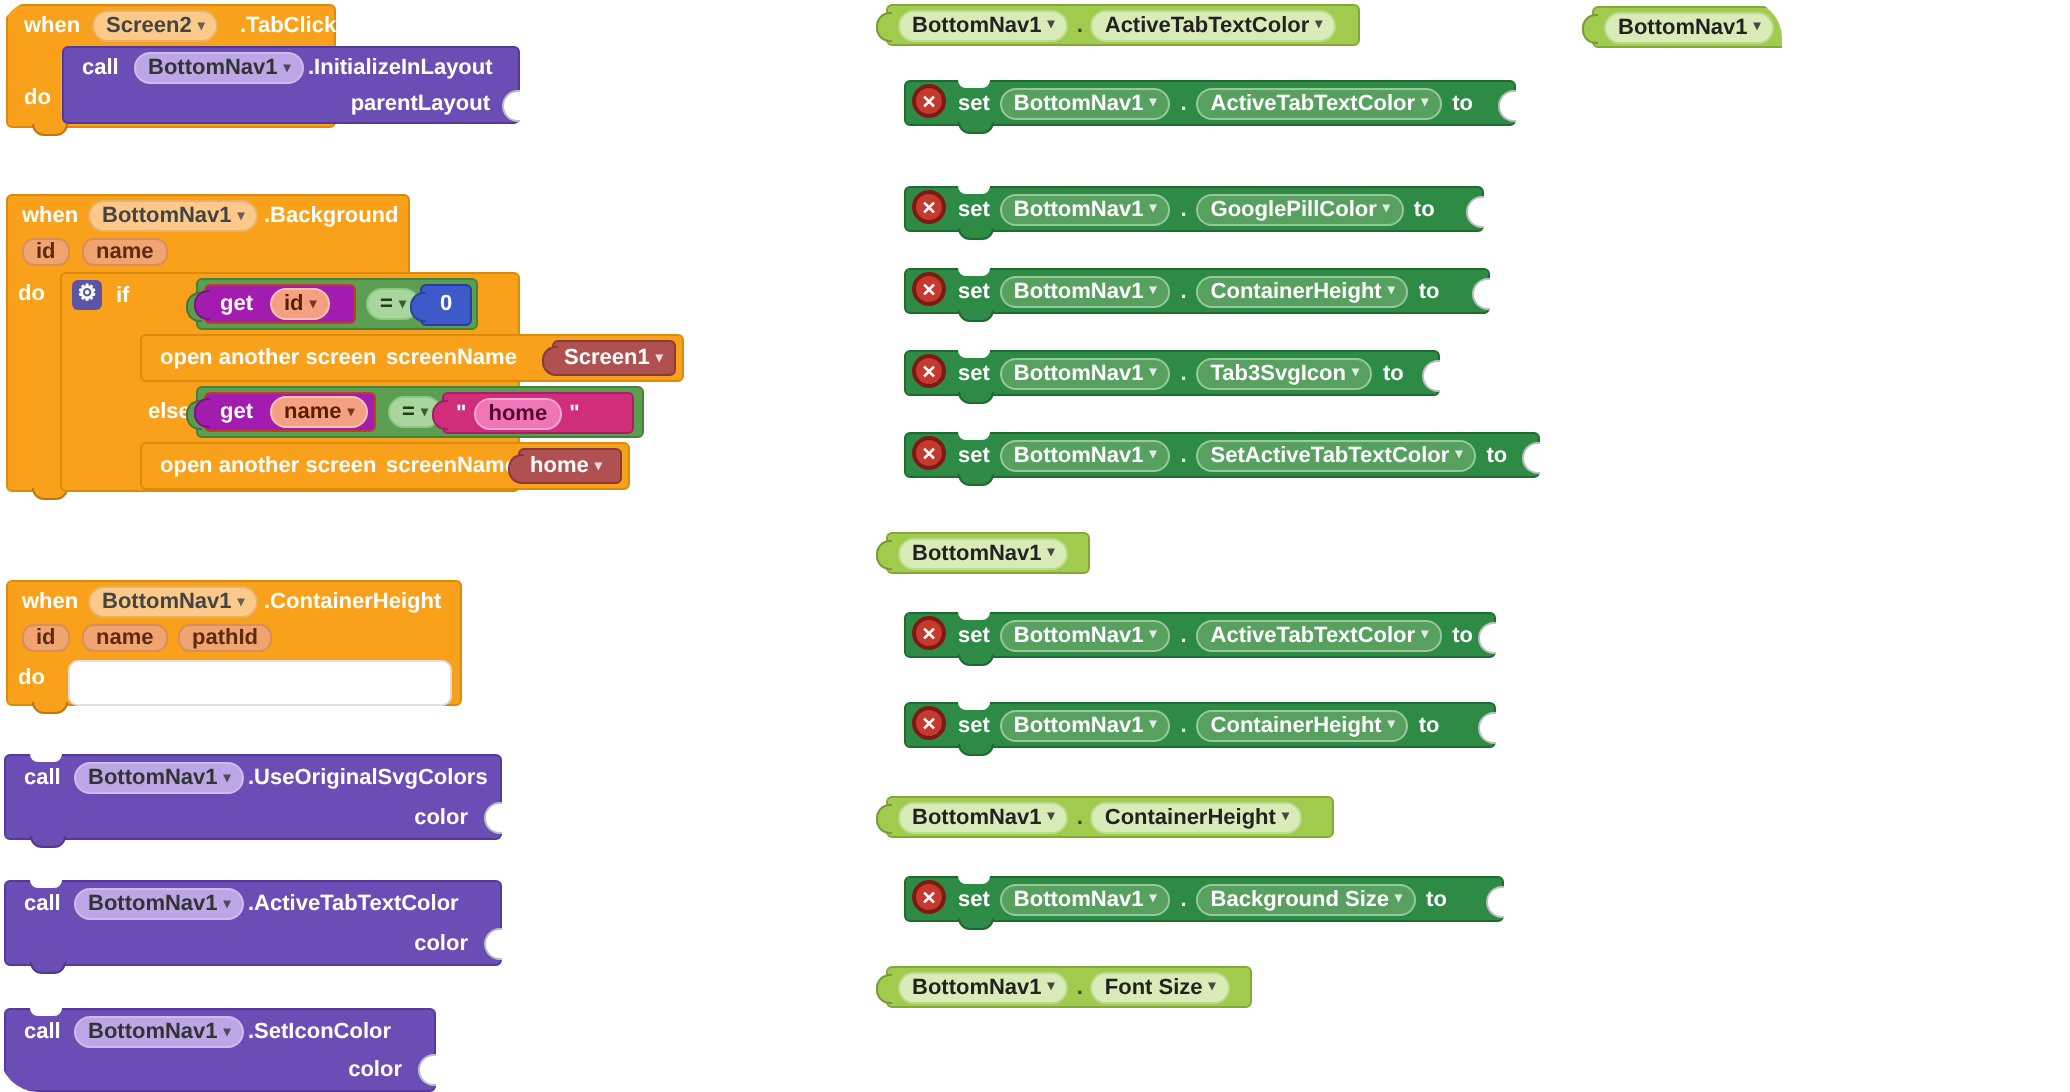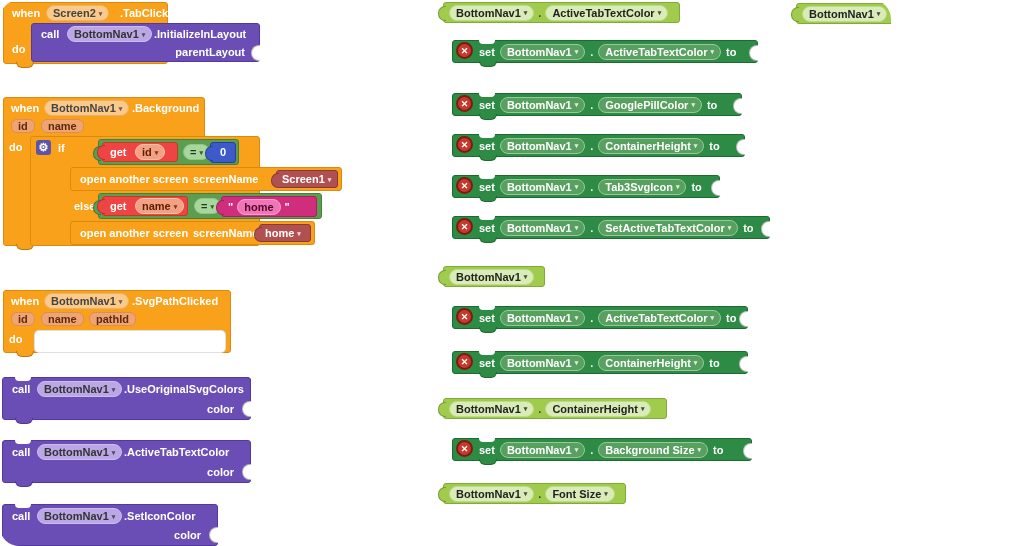--- a/index.html
+++ b/index.html
@@ -4,21 +4,21 @@
 <style>
   html,body{margin:0;padding:0;background:#fff;}
   #canvas{position:relative;width:891px;height:546px;background:#ffffff;overflow:hidden;
           font-family:"Liberation Sans",sans-serif;font-size:11px;font-weight:700;border-radius:19px;}
   .blk{position:absolute;box-sizing:border-box;border-radius:3px;color:#fff;}
   .orange{background:#F9A11B;border:1px solid #DB8A0E;}
   .purple{background:#6B4EB5;border:1px solid #54399D;}
   .setg{background:#2E8B46;border:1px solid #1E6B31;}
   .getg{background:#A0CB4C;border:1px solid #83AA36;color:#222;}
   .logic{background:#5B9E51;border:1px solid #44823B;}
-  .getv{background:#ef4444;border:1px solid #C23D1D;}
+  .getv{background:#a21caf;border:1px solid #C23D1D;}
   .txtb{background:#D02E7C;border:1px solid #A82062;}
   .numb{background:#3D5AC8;border:1px solid #2A3C9E;text-align:center;}
   .scrb{background:#B05050;border:1px solid #8A3838;}
   .lbl{position:absolute;white-space:nowrap;}
   .row{display:flex;align-items:center;gap:5px;height:100%;}
   .chip{display:inline-flex;align-items:center;gap:3px;border-radius:9px;padding:1px 6px;white-space:nowrap;}
   .dd{font-size:7px;opacity:.8;line-height:1;}
   .chip-tan{background:#FBCA8A;border:1px solid #E9B165;color:#444;}
   .chip-param{background:#F0A471;border:1px solid #D98F57;color:#5C2B10;border-radius:6px;padding:0 6px;}
   .chip-lav{background:#BCA7E6;border:1px solid #CDBCEE;color:#333;}
@@ -164,21 +164,21 @@
       </div>
     </div>
   </div>
 
   <div class="blk orange" style="left:3px;top:290px;width:228px;height:63px;">
     <span class="lbl" style="left:7px;top:4px;">when</span>
     <span class="chip chip-tan" style="position:absolute;left:40px;top:2px;">
       <span>BottomNav1</span>
       <span class="dd">▾</span>
     </span>
-    <span class="lbl" style="left:128px;top:4px;">.SvgPathClicked</span>
+    <span class="lbl" style="left:128px;top:4px;">.ContainerHeight</span>
     <span class="chip chip-param" style="position:absolute;left:7px;top:21px;">id</span>
     <span class="chip chip-param" style="position:absolute;left:37px;top:21px;">name</span>
     <span class="chip chip-param" style="position:absolute;left:85px;top:21px;">pathId</span>
     <span class="lbl" style="left:5px;top:42px;">do</span>
     <div class="slot" style="left:30px;top:39px;width:190px;height:21px;"></div>
     <span class="tab-bottom"></span>
   </div>
 
   <div class="blk purple" style="left:2px;top:377px;width:249px;height:43px;">
     <span class="notch-top"></span>

